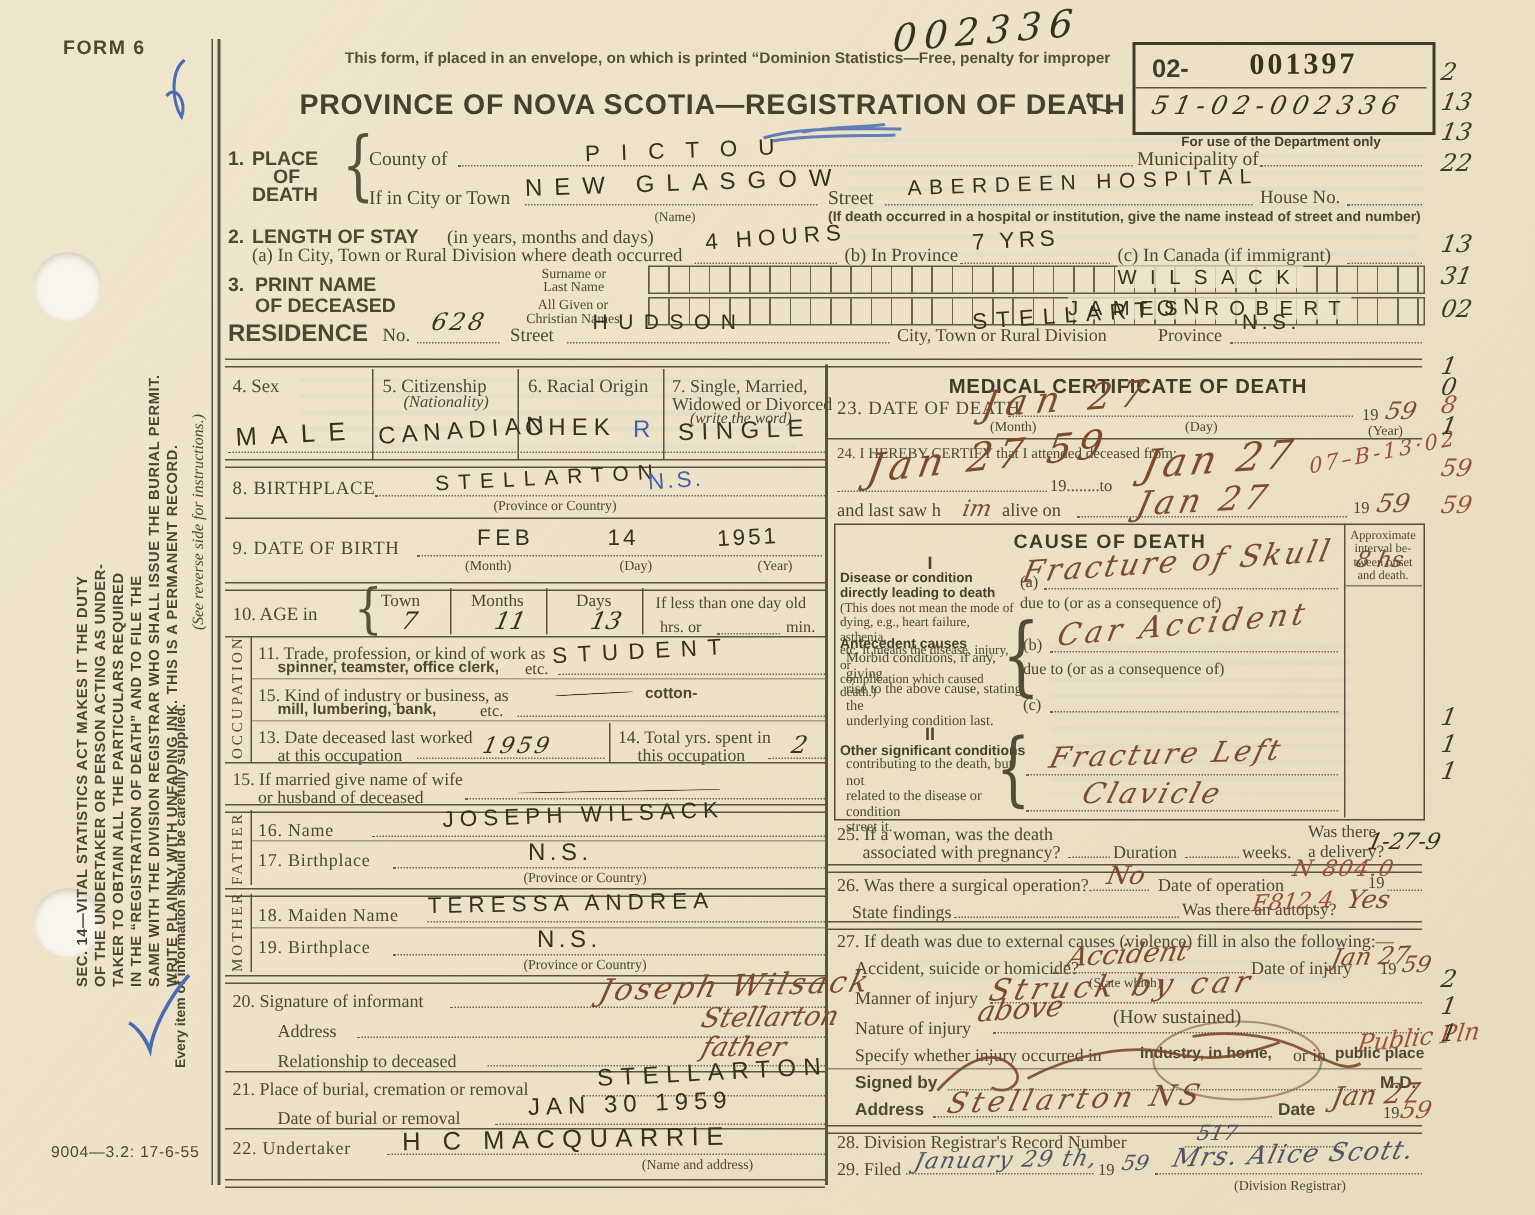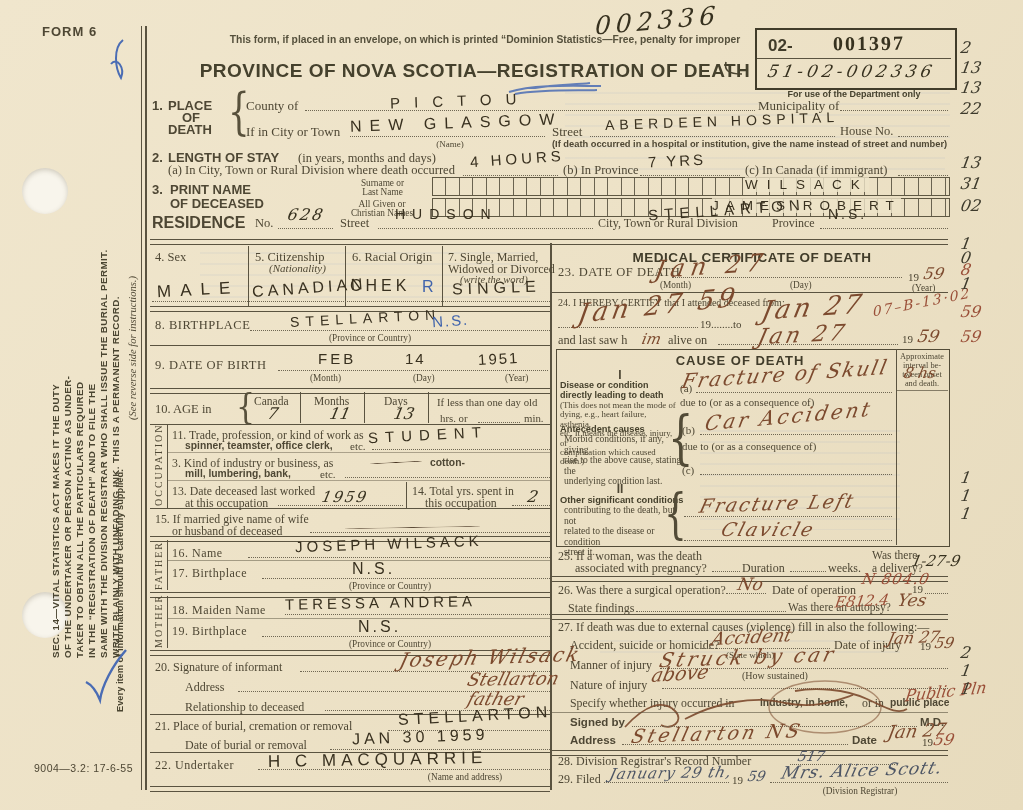--- a/index.html
+++ b/index.html
@@ -193,21 +193,21 @@
   <div class="hwp" style="left:318px;top:350px;font-size:15px;letter-spacing:3px">FEB</div>
   <div class="hwp" style="left:405px;top:350px;font-size:15px;letter-spacing:2px">14</div>
   <div class="hwp" style="left:478px;top:350px;font-size:15px;letter-spacing:2px;transform:rotate(-3deg)">1951</div>
   <div class="ab" style="left:310px;top:373px;font-size:9.3px">(Month)</div>
   <div class="ab" style="left:413px;top:373px;font-size:9.3px">(Day)</div>
   <div class="ab" style="left:505px;top:373px;font-size:9.3px">(Year)</div>
   <div class="hr2" style="left:150px;top:388px;width:400px"></div>
 
   <div class="ab" style="left:155px;top:402px;font-size:12.5px">10.  AGE in</div>
   <div class="brace" style="left:236px;top:392px;font-size:30px;transform:scaleY(1.2)"></div>
-  <div class="ab" style="left:254px;top:395px;font-size:11.5px">Canada</div>
+  <div class="ab" style="left:254px;top:395px;font-size:11.5px">Town</div>
   <div class="ab" style="left:314px;top:395px;font-size:11.5px">Months</div>
   <div class="ab" style="left:384px;top:395px;font-size:11.5px">Days</div>
   <div class="vr" style="left:300px;top:392px;height:31px;width:1px"></div>
   <div class="vr" style="left:364px;top:392px;height:31px;width:1px"></div>
   <div class="vr" style="left:428px;top:392px;height:31px;width:1px"></div>
   <div class="hwc dk" style="left:268px;top:404px;font-size:16px">7</div>
   <div class="hwc dk" style="left:330px;top:404px;font-size:16px">11</div>
   <div class="hwc dk" style="left:394px;top:404px;font-size:16px">13</div>
   <div class="ab" style="left:437px;top:396px;font-size:10.8px">If less than one day old</div>
   <div class="ab" style="left:440px;top:412px;font-size:10.8px">hrs. or</div>
@@ -218,21 +218,21 @@
   <div class="vlab" style="left:153px;top:428px;height:78px">OCCUPATION</div>
   <div class="vr" style="left:167px;top:424px;height:84px;width:1px"></div>
 
   <div class="ab" style="left:172px;top:428px;font-size:11.8px">11.  Trade, profession, or kind of work as</div>
   <div class="ab sans b" style="left:185px;top:440px;font-size:10.3px">spinner, teamster, office clerk,</div>
   <div class="ab" style="left:350px;top:440px;font-size:11px">etc.</div>
   <div class="dl" style="left:372px;top:449px;width:178px"></div>
   <div class="hwp" style="left:368px;top:426px;font-size:15px;letter-spacing:7px;transform:rotate(-3deg)">STUDENT</div>
   <div class="hr" style="left:168px;top:452px;width:382px;opacity:.45"></div>
 
-  <div class="ab" style="left:172px;top:456px;font-size:11.8px">3.  Kind of industry or business, as</div>
+  <div class="ab" style="left:172px;top:456px;font-size:11.8px">15.  Kind of industry or business, as</div>
   <div class="ab sans b" style="left:430px;top:457px;font-size:10.3px">cotton-</div>
   <div class="ab sans b" style="left:185px;top:468px;font-size:10.3px">mill, lumbering, bank,</div>
   <div class="ab" style="left:320px;top:468px;font-size:11px">etc.</div>
   <div class="dl" style="left:345px;top:477px;width:205px"></div>
   <div class="hwline" style="left:370px;top:462px;width:52px;transform:rotate(-3deg)"></div>
   <div class="hr" style="left:168px;top:480px;width:382px;opacity:.45"></div>
 
   <div class="ab" style="left:172px;top:484px;font-size:11.8px">13.  Date deceased last worked</div>
   <div class="ab" style="left:185px;top:496px;font-size:11.8px">at this occupation</div>
   <div class="dl" style="left:278px;top:505px;width:125px"></div>
@@ -410,21 +410,21 @@
   <div class="hwc br" style="left:712px;top:626px;font-size:18px;transform:rotate(-3deg) skewX(-16deg)">Accident</div>
   <div class="ab" style="left:726px;top:650px;font-size:9px">(State which)</div>
   <div class="ab" style="left:834px;top:638px;font-size:12px">Date of injury</div>
   <div class="hwc br" style="left:888px;top:628px;font-size:16px;transform:rotate(-2deg) skewX(-14deg)">Jan 27</div>
   <div class="ab" style="left:920px;top:640px;font-size:11px">19</div>
   <div class="hwc br" style="left:935px;top:634px;font-size:15px">59</div>
 
   <div class="ab" style="left:570px;top:658px;font-size:12px">Manner of injury</div>
   <div class="dl" style="left:660px;top:668px;width:288px"></div>
   <div class="hwc br" style="left:660px;top:645px;font-size:20px;letter-spacing:3px;transform:rotate(-2deg) skewX(-16deg)">Struck by car</div>
-  <div class="ab" style="left:742px;top:670px;font-size:10px">(How sustained)</div>
+  <div class="ab" style="left:742px;top:670px;font-size:13px">(How sustained)</div>
 
   <div class="ab" style="left:570px;top:678px;font-size:12px">Nature of injury</div>
   <div class="dl" style="left:662px;top:688px;width:286px"></div>
   <div class="hwc br" style="left:652px;top:662px;font-size:19px;transform:rotate(-4deg) skewX(-16deg)">above</div>
 
   <div class="ab" style="left:570px;top:696px;font-size:11.8px">Specify whether injury occurred in</div>
   <div class="ab sans b" style="left:760px;top:697px;font-size:10.3px">industry, in home,</div>
   <div class="ab" style="left:862px;top:696px;font-size:11.8px">or in</div>
 
   <div class="ab sans b" style="left:890px;top:697px;font-size:10.3px;white-space:nowrap">public place</div>

